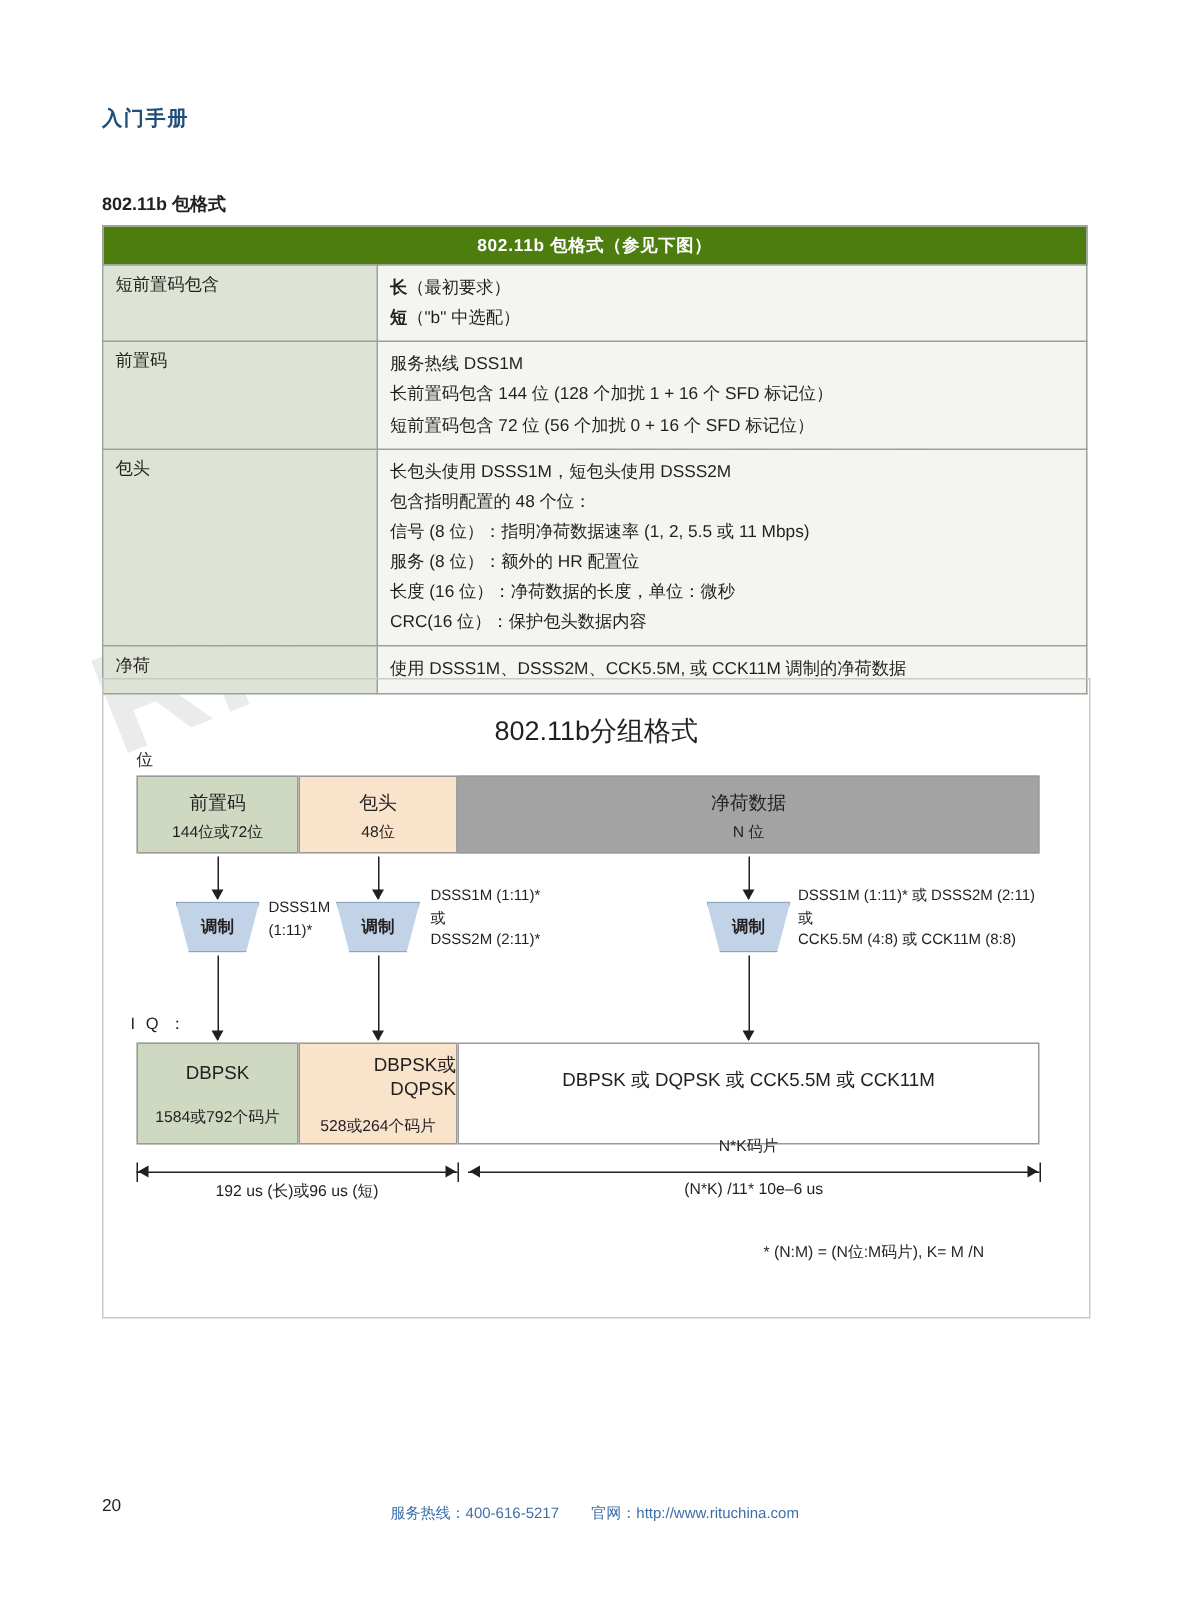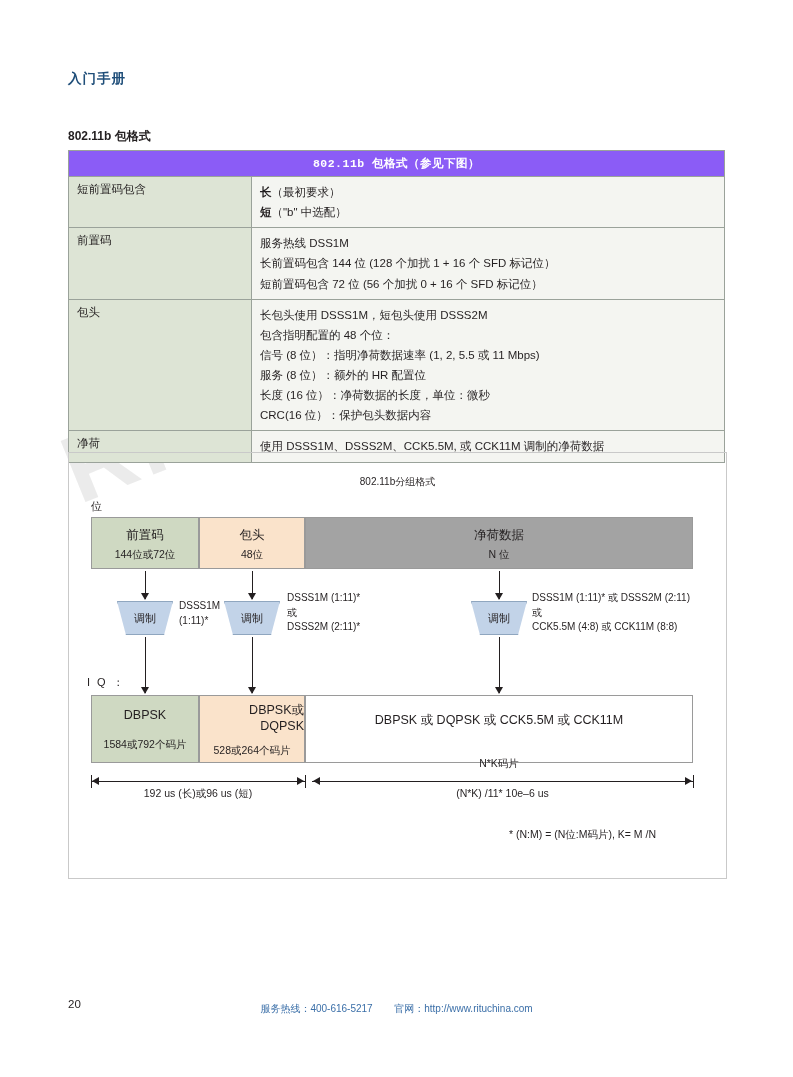--- a/index.html
+++ b/index.html
@@ -65,28 +65,27 @@
     border-collapse: collapse;
     font-size: 11.5px;
     z-index: 10;
   }
   table.spec td, table.spec th {
     border: 1px solid #9aa29a;
     vertical-align: top;
     padding: 5px 8px;
   }
   table.spec thead th {
-    background: #8b5cf6;
+    background: #4d7c0f;
     color: #ffffff;
     font-weight: bold;
     text-align: center;
     font-size: 11.5px;
     padding: 5px 4px;
     letter-spacing: .5px;
-    font-family: Liberation Mono, monospace;
   }
   td.label {
     width: 166px;
     background: #dde4d5;
     font-size: 11.5px;
     color: #231f20;
   }
   td.value {
     background: #eef1ea;
   }
@@ -109,21 +108,21 @@
     border: 1px solid #c9c9c9;
     background: transparent;
     z-index: 10;
   }
   .diagram-title {
     position: absolute;
     left: 0;
     top: 22px;
     width: 657px;
     text-align: center;
-    font-size: 10px;
+    font-size: 18px;
     color: #231f20;
   }
   .bit-label {
     position: absolute;
     left: 22px;
     top: 46px;
     font-size: 11px;
   }
   .iq-label {
     position: absolute;
@@ -159,20 +158,21 @@
     position: absolute;
     width: 56px;
     height: 34px;
     background: #c2d3e8;
     border: 1px solid #8fa6bf;
     box-sizing: border-box;
     text-align: center;
     font-size: 11px;
     line-height: 32px;
     clip-path: polygon(0 0, 100% 0, 84% 100%, 16% 100%);
+    font-weight: bold;
   }
   .mod-note {
     position: absolute;
     font-size: 10px;
     line-height: 1.45;
     white-space: nowrap;
   }
   .arrow {
     position: absolute;
     width: 1px;

